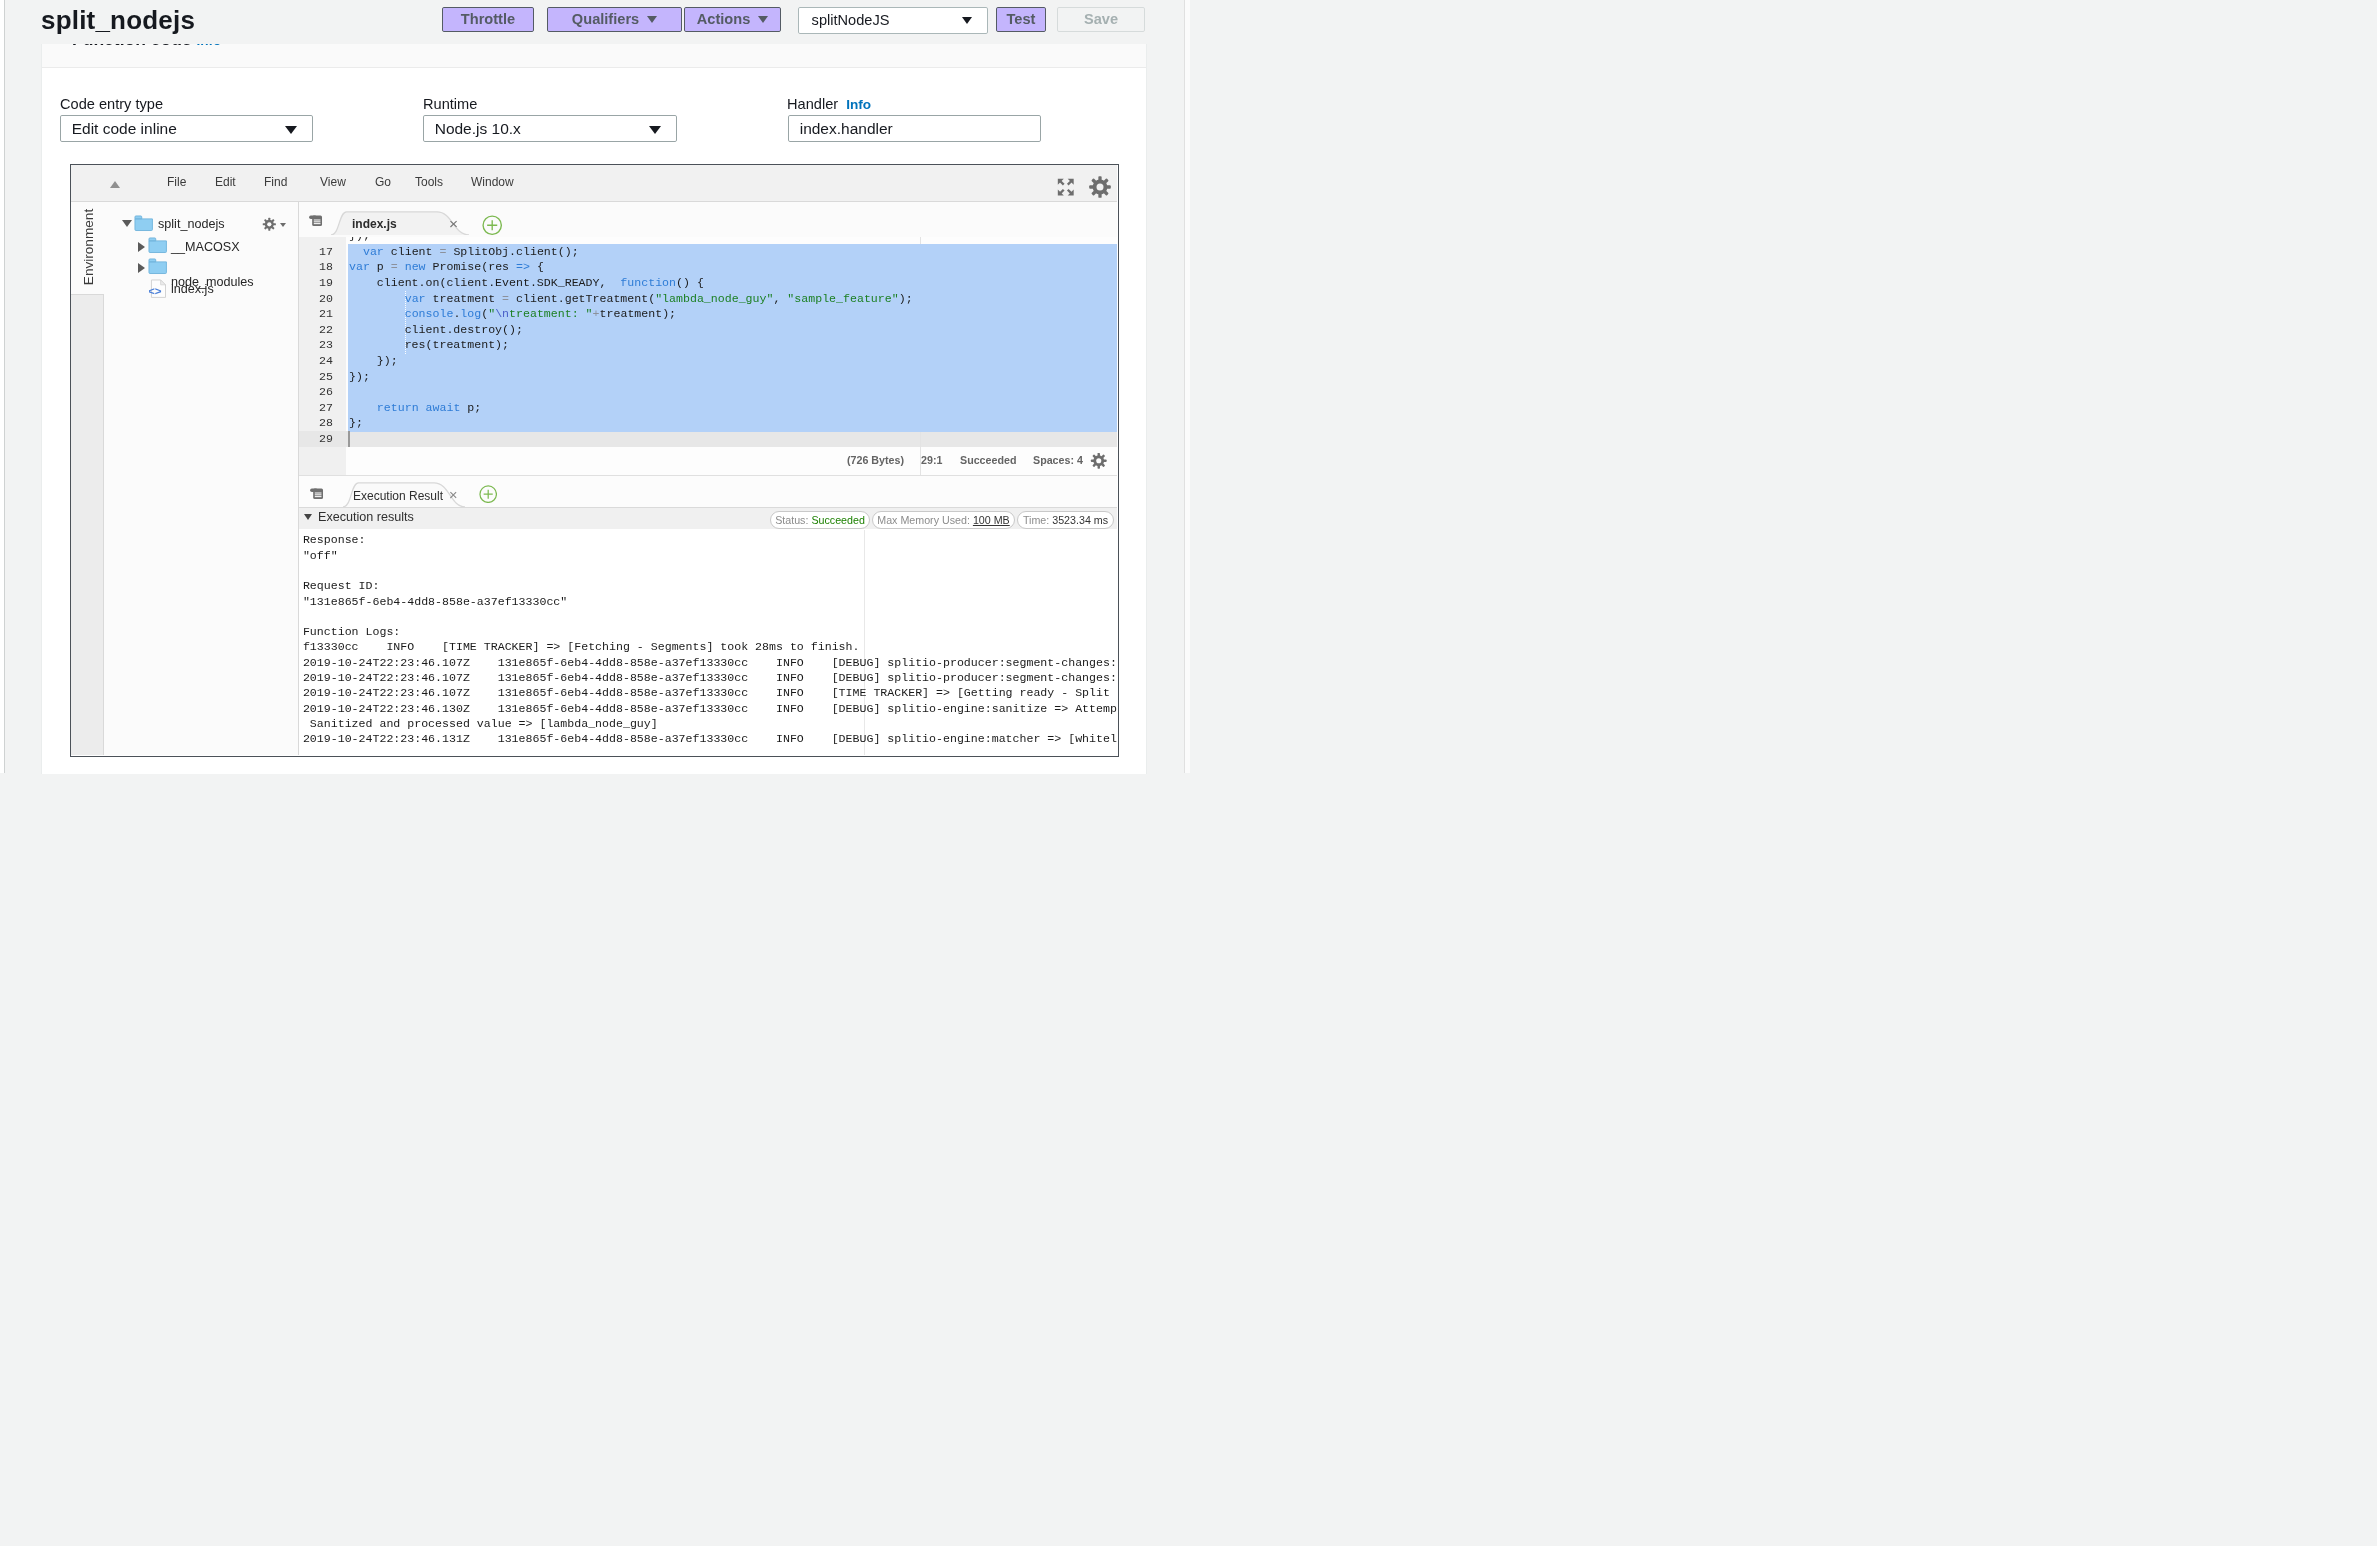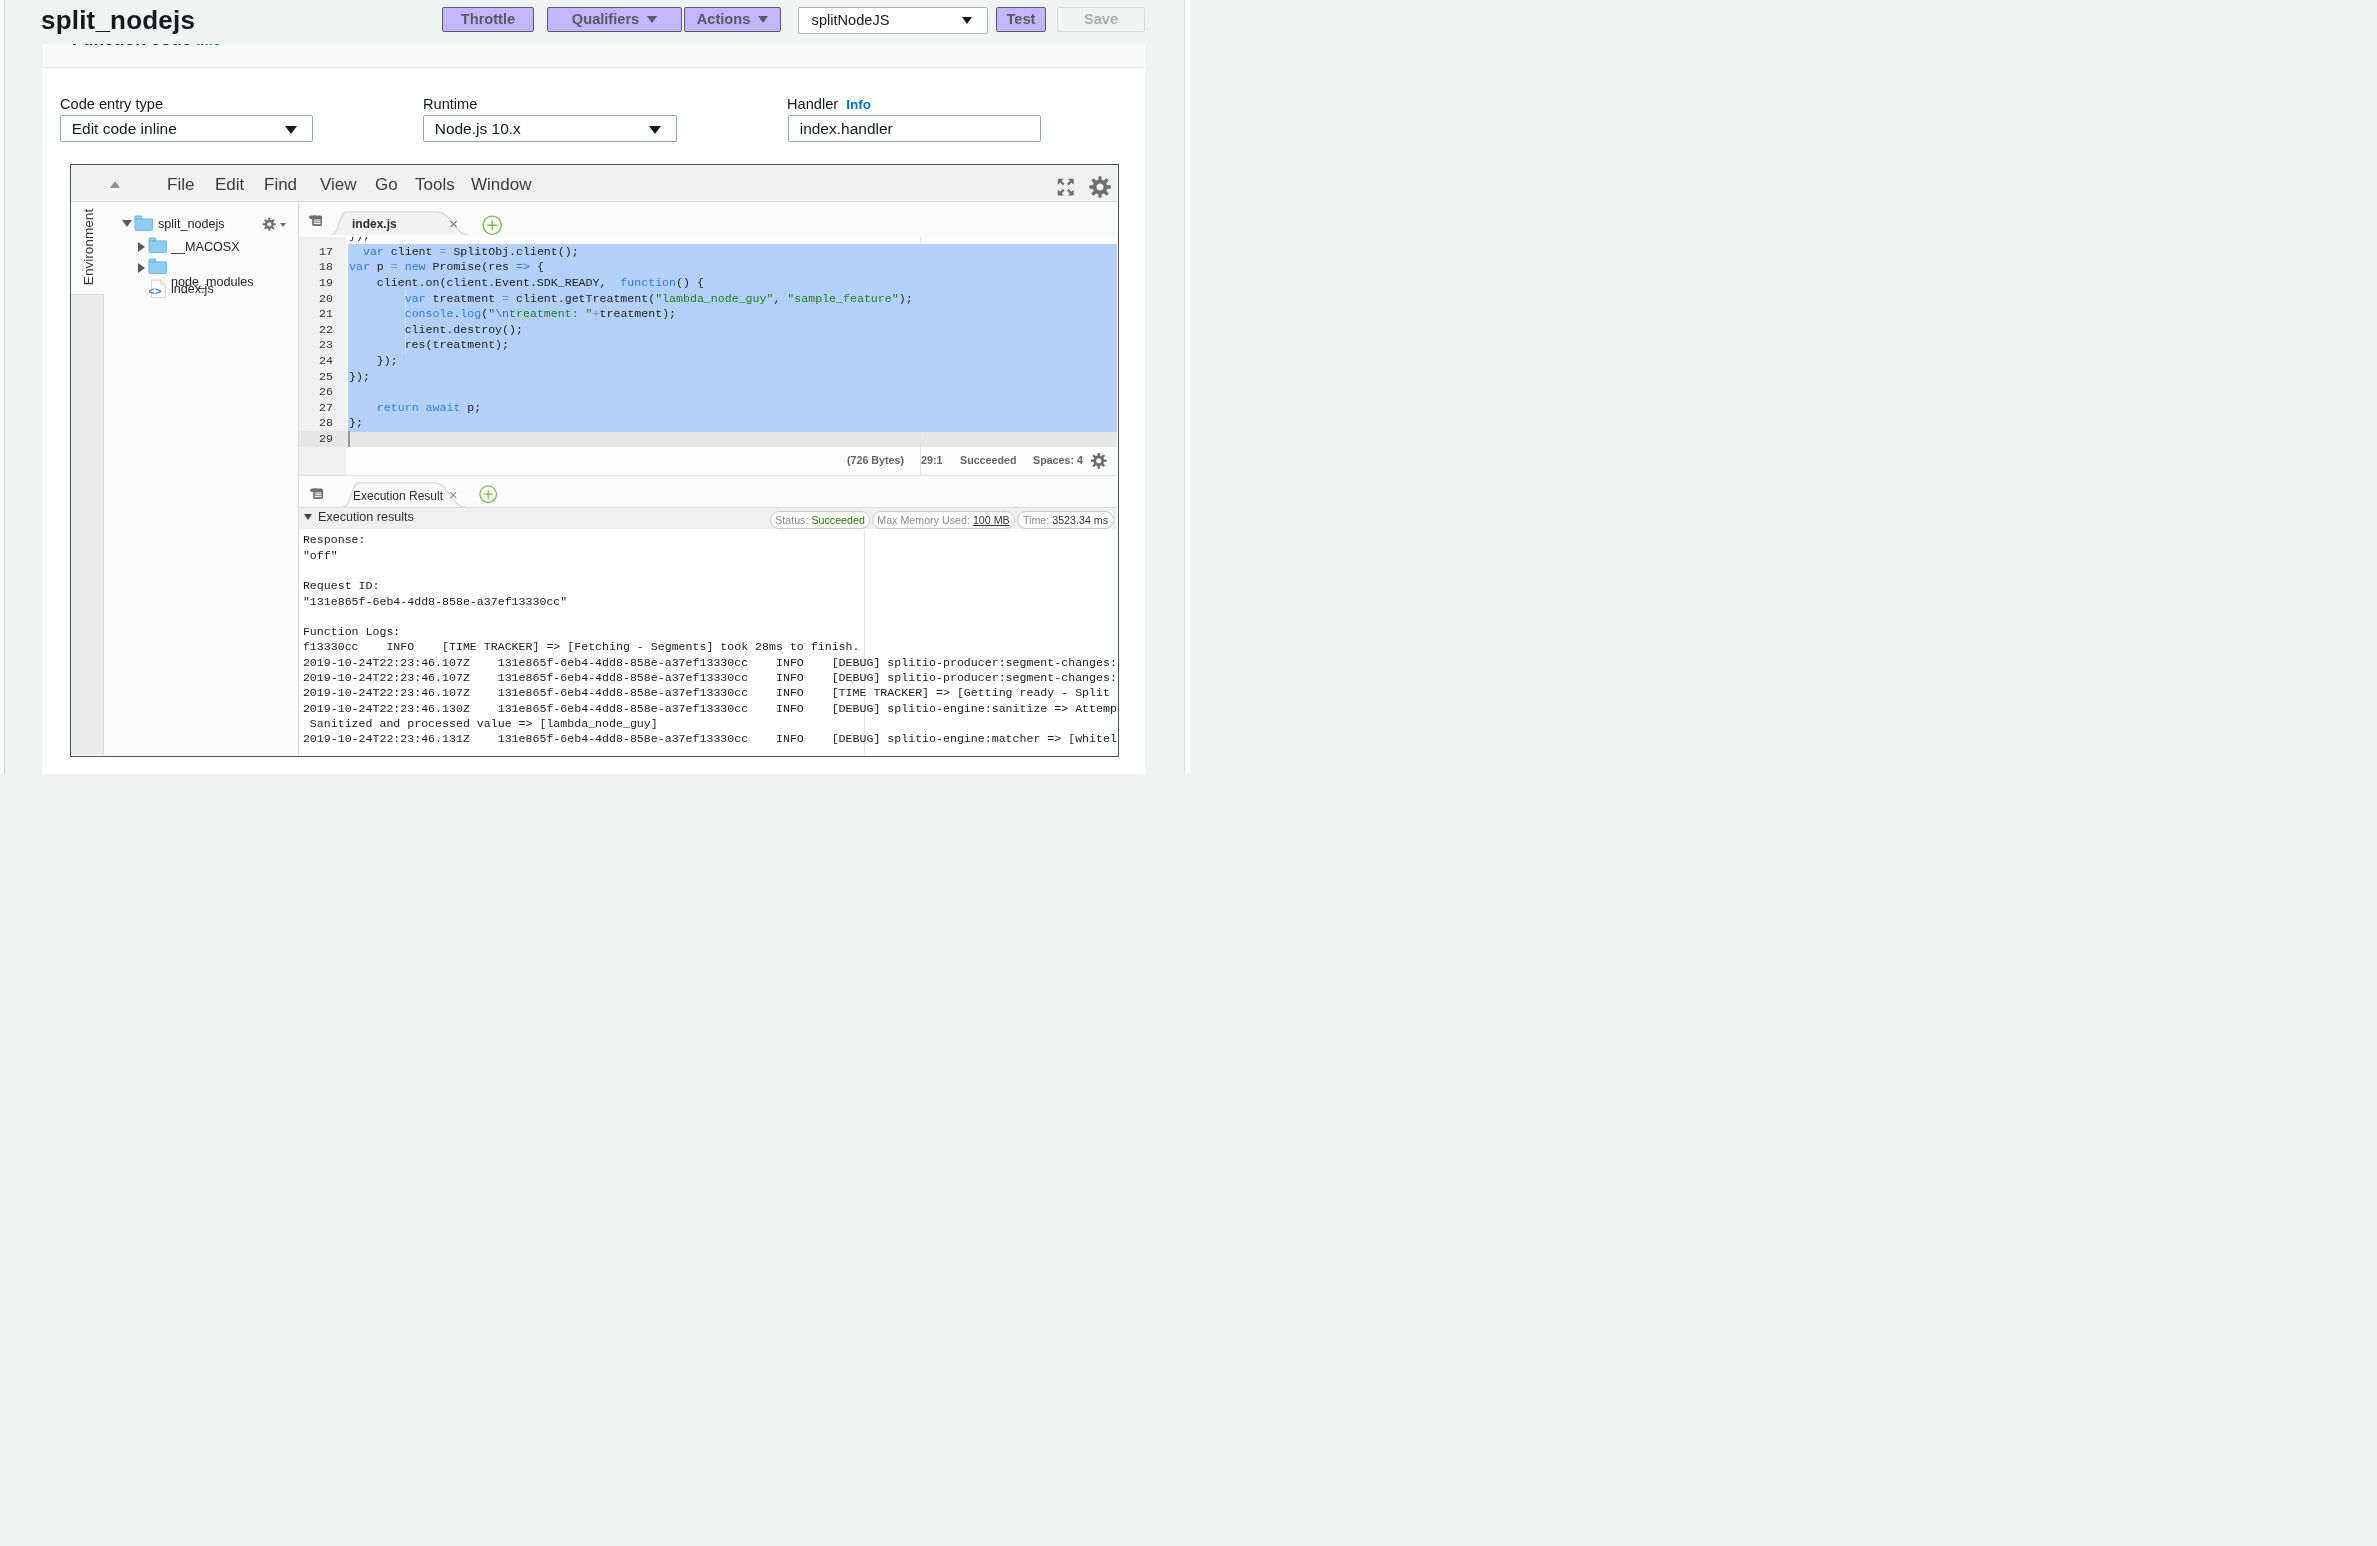--- a/index.html
+++ b/index.html
@@ -268,21 +268,21 @@
 2019-10-24T22:23:46.107Z    131e865f-6eb4-4dd8-858e-a37ef13330cc    INFO    [DEBUG] splitio-producer:segment-changes: Spin up segment update using since = 1571955
 2019-10-24T22:23:46.107Z    131e865f-6eb4-4dd8-858e-a37ef13330cc    INFO    [DEBUG] splitio-producer:segment-changes: Spin up segment update using since = 1571955
 2019-10-24T22:23:46.107Z    131e865f-6eb4-4dd8-858e-a37ef13330cc    INFO    [TIME TRACKER] =&gt; [Getting ready - Split data] took 639ms to finish.
 2019-10-24T22:23:46.130Z    131e865f-6eb4-4dd8-858e-a37ef13330cc    INFO    [DEBUG] splitio-engine:sanitize =&gt; Attempted to sanitize [lambda_node_guy] w
  Sanitized and processed value =&gt; [lambda_node_guy]
 2019-10-24T22:23:46.131Z    131e865f-6eb4-4dd8-858e-a37ef13330cc    INFO    [DEBUG] splitio-engine:matcher =&gt; [whitelistMatcher] evaluates if the value</div>
     </div>
   </div>
 </div>
 <style>
- .menu{top:9.7px;font-size:17px;color:#3b3b3b;}
+ .menu{top:9.7px;font-size:12px;color:#3b3b3b;}
  .treetxt{font-size:12.6px;color:#262626;}
  .stx{top:217px;font-size:10.7px;font-weight:700;color:#646464;}
  .badge{top:346px;height:18.4px;background:#fff;border:1px solid #c9c9c9;border-radius:9.2px;
    box-sizing:border-box;text-align:center;font-size:10.7px;line-height:16.5px;white-space:nowrap;}
  .bg{color:#8c8c8c;}
  #codelines i, #loglines i{font-style:normal;}
  .k{color:#2e7cd6;}
  .s{color:#1d8024;}
  .e{color:#4a5fc8;}
  .o{color:#8c919c;}

